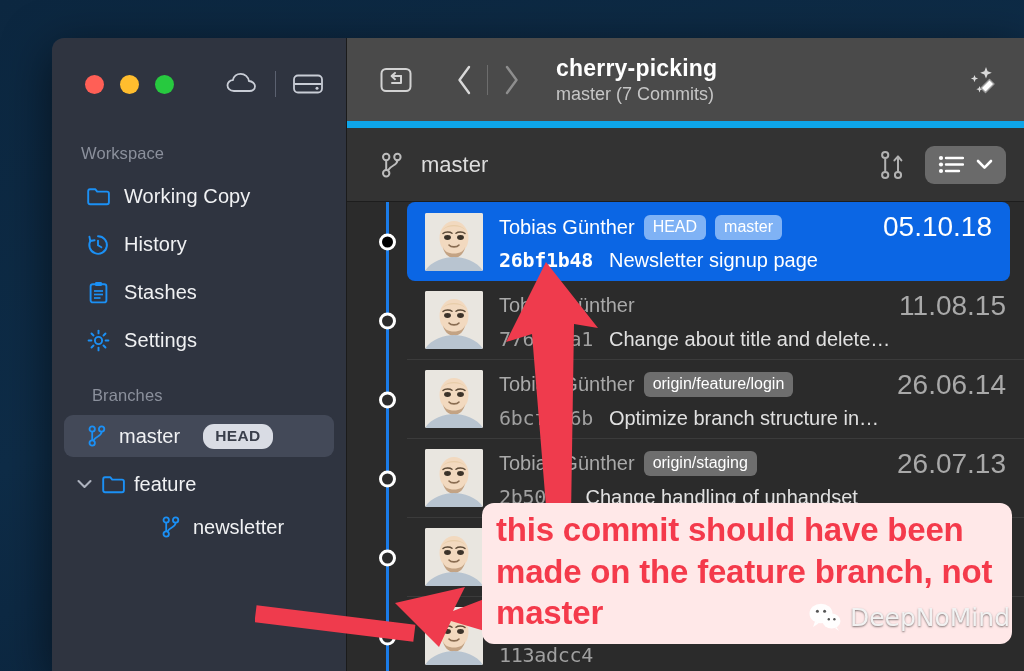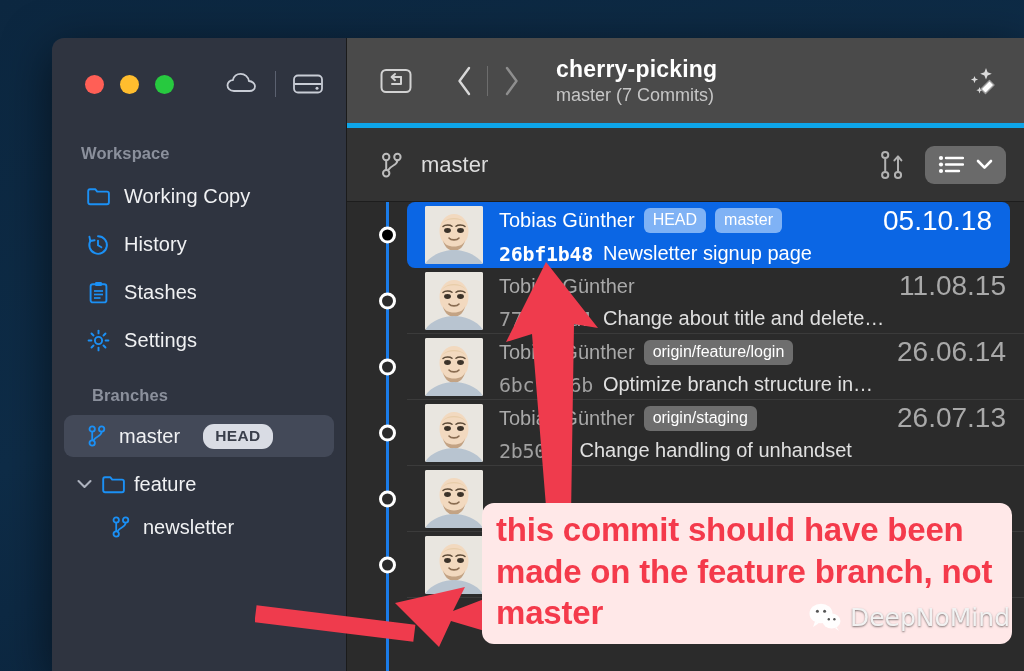--- a/index.html
+++ b/index.html
@@ -44,21 +44,21 @@
   .dot.amber { background: #ffbd2e; }
   .dot.green { background: #27c93f; }
   #tb-icons { display: flex; align-items: center; gap: 0; margin-left: 35px; }
   #tb-icons .sep {
     width: 1px; height: 26px; background: #5b6170; margin: 0 14px;
   }
   .ticon { width: 36px; height: 30px; display: flex; align-items: center; justify-content: center; }
 
   .sect-head {
     color: #8b909c;
-    font-size: 16.5px; font-weight: 700;
+    font-size: 16.5px; font-weight: 400;
     padding: 0 0 0 29px;
     letter-spacing: .1px;
   }
   #ws-head { margin-top: 14px; margin-bottom: 14px; }
   #br-head { margin-top: 26px; margin-bottom: 10px; padding-left: 40px; }
 
   .nav-item {
     display: flex; align-items: center;
     height: 39px;
     padding-left: 34px;
@@ -109,21 +109,21 @@
     background: #2b2b2b;
     display: flex; flex-direction: column;
     border-left: 1px solid #1b1b1b;
     min-width: 0;
   }
   #topbar {
     height: 90px; flex: 0 0 90px;
     background: #4a4a4a;
     display: flex; align-items: center;
     padding: 0 22px 0 28px;
-    border-bottom: 5px solid #0ea5e9;
+    border-bottom: 7px solid #0ea5e9;
     position: relative;
   }
   #nav-back, #nav-fwd {
     width: 34px; height: 40px;
     display: flex; align-items: center; justify-content: center;
     color: #d8d8d8;
   }
   #nav-fwd { color: #8e8e8e; }
   #nav-sep { width: 1px; height: 30px; background: #6d6d6d; margin: 0 6px; }
   #repo-title-block { margin-left: 28px; }
@@ -158,21 +158,21 @@
     background: #2b2b2b;
     overflow: hidden;
   }
   #graph-line {
     position: absolute;
     left: 39px; top: 0; bottom: 0;
     width: 3px; background: #1b7ce8;
   }
   .commit-row {
     position: relative;
-    height: 66px;
+    height: 79px;
     display: flex; align-items: center;
     padding-left: 24px;
   }
   .commit-row .node {
     position: absolute;
     left: 32px; top: 50%;
     transform: translateY(-50%);
     width: 17px; height: 17px;
     border-radius: 50%;
     border: 3px solid #ffffff;
@@ -207,21 +207,21 @@
   .tag {
     font-size: 16px;
     border-radius: 6px;
     padding: 3px 9px 4px 9px;
     background: #6e6e6e; color: #ffffff;
     white-space: nowrap;
   }
   .commit-row.selected .tag { background: #7fb2f5; color: #ffffff; }
   .date { margin-left: auto; color: #a9a9a9; font-size: 28px; white-space: nowrap; padding-left: 14px; }
   .commit-row.selected .date { color: #ffffff; }
-  .crow2 { display: flex; align-items: flex-start; gap: 10px; margin-top: 5px; }
+  .crow2 { display: flex; align-items: flex-end; gap: 16px; margin-top: 5px; }
   .hash { color: #a0a0a0; font-size: 20px; font-family: "DejaVu Sans Mono", monospace; letter-spacing: -.3px; }
   .commit-row.selected .hash { color: #ffffff; font-weight: 700; }
   .subject { color: #e0e0e0; font-size: 20px; white-space: nowrap; overflow: hidden; text-overflow: ellipsis; }
   .commit-row.selected .subject { color: #ffffff; }
 
   
   #anno-box {
     position: absolute;
     left: 482px; top: 503px;
     width: 530px;
@@ -358,21 +358,21 @@
           </svg>
         </span>
         <span class="ico" style="display:flex;width:24px;flex:0 0 24px;justify-content:center;">
           <svg width="23" height="19" viewBox="0 0 23 19">
             <path d="M1.2 4.2 C1.2 2.8 2.0 2.2 3.0 2.2 H8.2 L10.2 4.6 H20 C21.2 4.6 21.9 5.3 21.9 6.4 V15.3 C21.9 16.5 21.1 17.2 20 17.2 H3.1 C2.0 17.2 1.2 16.5 1.2 15.3 Z" fill="none" stroke="#1b90f5" stroke-width="1.9" stroke-linejoin="round"></path>
           </svg>
         </span>
         <span>feature</span>
       </div>
 
-      <div class="branch-item sub-branch" style="padding-left:46px;">
+      <div class="branch-item sub-branch" style="padding-left:46px;justify-content:center;">
         <span class="ico">
           <svg width="18" height="22" viewBox="0 0 18 22">
             <circle cx="4.2" cy="4.0" r="2.7" fill="none" stroke="#1b90f5" stroke-width="1.8"></circle>
             <circle cx="4.2" cy="18.0" r="2.7" fill="none" stroke="#1b90f5" stroke-width="1.8"></circle>
             <circle cx="13.6" cy="4.0" r="2.7" fill="none" stroke="#1b90f5" stroke-width="1.8"></circle>
             <line x1="4.2" y1="6.8" x2="4.2" y2="15.2" stroke="#1b90f5" stroke-width="1.8"></line>
             <path d="M13.6 6.8 C13.6 11.4 8.4 10.5 5.6 15.4" fill="none" stroke="#1b90f5" stroke-width="1.8" stroke-linecap="round"></path>
           </svg>
         </span>
         <span>newsletter</span>

